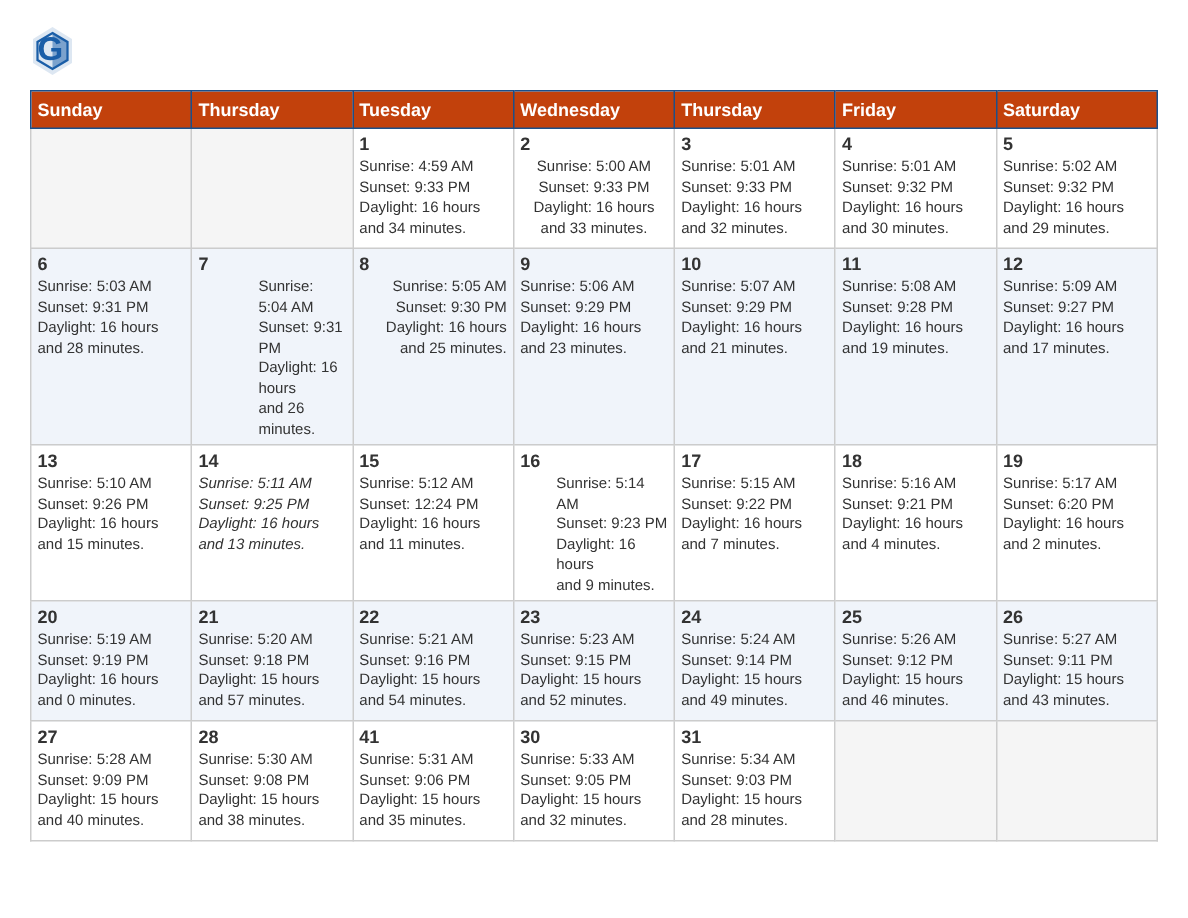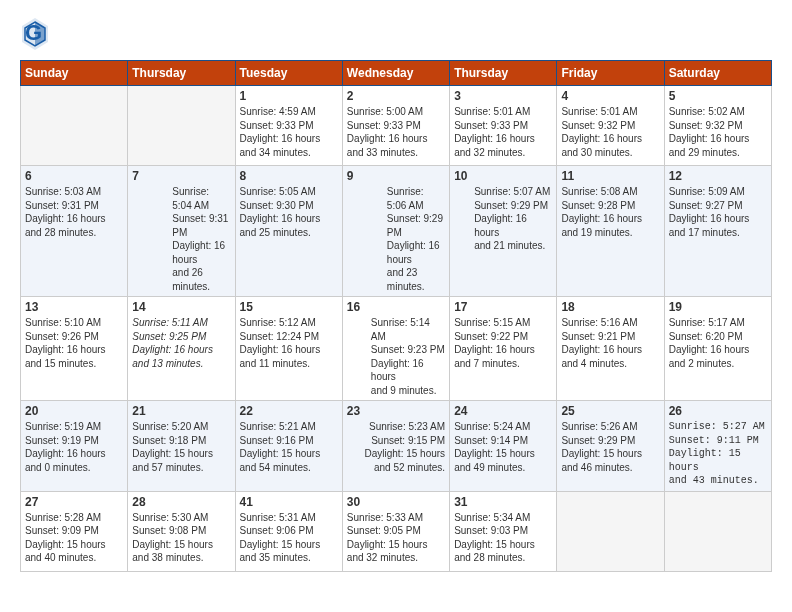--- a/index.html
+++ b/index.html
@@ -131,21 +131,21 @@
           <td class="empty"></td>
           <td>
             <span class="day-num">1</span>
             <div class="day-detail" style="white-space: pre-line;">Sunrise: 4:59 AM
 Sunset: 9:33 PM
 Daylight: 16 hours
 and 34 minutes.</div>
           </td>
           <td>
             <span class="day-num">2</span>
-            <div class="day-detail" style="white-space: pre-line;">Sunrise: 5:00 AM
+            <div class="day-detail" style="white-space: pre-line; text-align: center;">Sunrise: 5:00 AM
 Sunset: 9:33 PM
 Daylight: 16 hours
 and 33 minutes.</div>
           </td>
           <td>
             <span class="day-num">3</span>
             <div class="day-detail" style="white-space: pre-line;">Sunrise: 5:01 AM
 Sunset: 9:33 PM
 Daylight: 16 hours
 and 32 minutes.</div>
@@ -175,35 +175,35 @@
           </td>
           <td>
             <span class="day-num">7</span>
             <div class="day-detail" style="white-space: pre-line; margin-left: 40px;">Sunrise: 5:04 AM
 Sunset: 9:31 PM
 Daylight: 16 hours
 and 26 minutes.</div>
           </td>
           <td>
             <span class="day-num">8</span>
-            <div class="day-detail" style="white-space: pre-line;">Sunrise: 5:05 AM
+            <div class="day-detail" style="white-space: pre-line; text-align: right;">Sunrise: 5:05 AM
 Sunset: 9:30 PM
 Daylight: 16 hours
 and 25 minutes.</div>
           </td>
           <td>
             <span class="day-num">9</span>
-            <div class="day-detail" style="white-space: pre-line; margin-left: 40px;">Sunrise: 5:06 AM
+            <div class="day-detail" style="white-space: pre-line;">Sunrise: 5:06 AM
 Sunset: 9:29 PM
 Daylight: 16 hours
 and 23 minutes.</div>
           </td>
           <td>
             <span class="day-num">10</span>
-            <div class="day-detail" style="white-space: pre-line; margin-left: 20px;">Sunrise: 5:07 AM
+            <div class="day-detail" style="white-space: pre-line;">Sunrise: 5:07 AM
 Sunset: 9:29 PM
 Daylight: 16 hours
 and 21 minutes.</div>
           </td>
           <td>
             <span class="day-num">11</span>
             <div class="day-detail" style="white-space: pre-line;">Sunrise: 5:08 AM
 Sunset: 9:28 PM
 Daylight: 16 hours
 and 19 minutes.</div>
@@ -284,42 +284,42 @@
           </td>
           <td>
             <span class="day-num">22</span>
             <div class="day-detail" style="white-space: pre-line;">Sunrise: 5:21 AM
 Sunset: 9:16 PM
 Daylight: 15 hours
 and 54 minutes.</div>
           </td>
           <td>
             <span class="day-num">23</span>
-            <div class="day-detail" style="white-space: pre-line; text-align: right;">Sunrise: 5:23 AM
+            <div class="day-detail" style="white-space: pre-line;">Sunrise: 5:23 AM
 Sunset: 9:15 PM
 Daylight: 15 hours
 and 52 minutes.</div>
           </td>
           <td>
             <span class="day-num">24</span>
             <div class="day-detail" style="white-space: pre-line;">Sunrise: 5:24 AM
 Sunset: 9:14 PM
 Daylight: 15 hours
 and 49 minutes.</div>
           </td>
           <td>
             <span class="day-num">25</span>
             <div class="day-detail" style="white-space: pre-line;">Sunrise: 5:26 AM
-Sunset: 9:29 PM
+Sunset: 9:12 PM
 Daylight: 15 hours
 and 46 minutes.</div>
           </td>
           <td>
             <span class="day-num">26</span>
-            <div class="day-detail" style="white-space: pre-line; font-family: Liberation Mono, monospace;">Sunrise: 5:27 AM
+            <div class="day-detail" style="white-space: pre-line;">Sunrise: 5:27 AM
 Sunset: 9:11 PM
 Daylight: 15 hours
 and 43 minutes.</div>
           </td>
         </tr>
         <tr>
           <td>
             <span class="day-num">27</span>
             <div class="day-detail" style="white-space: pre-line;">Sunrise: 5:28 AM
 Sunset: 9:09 PM

